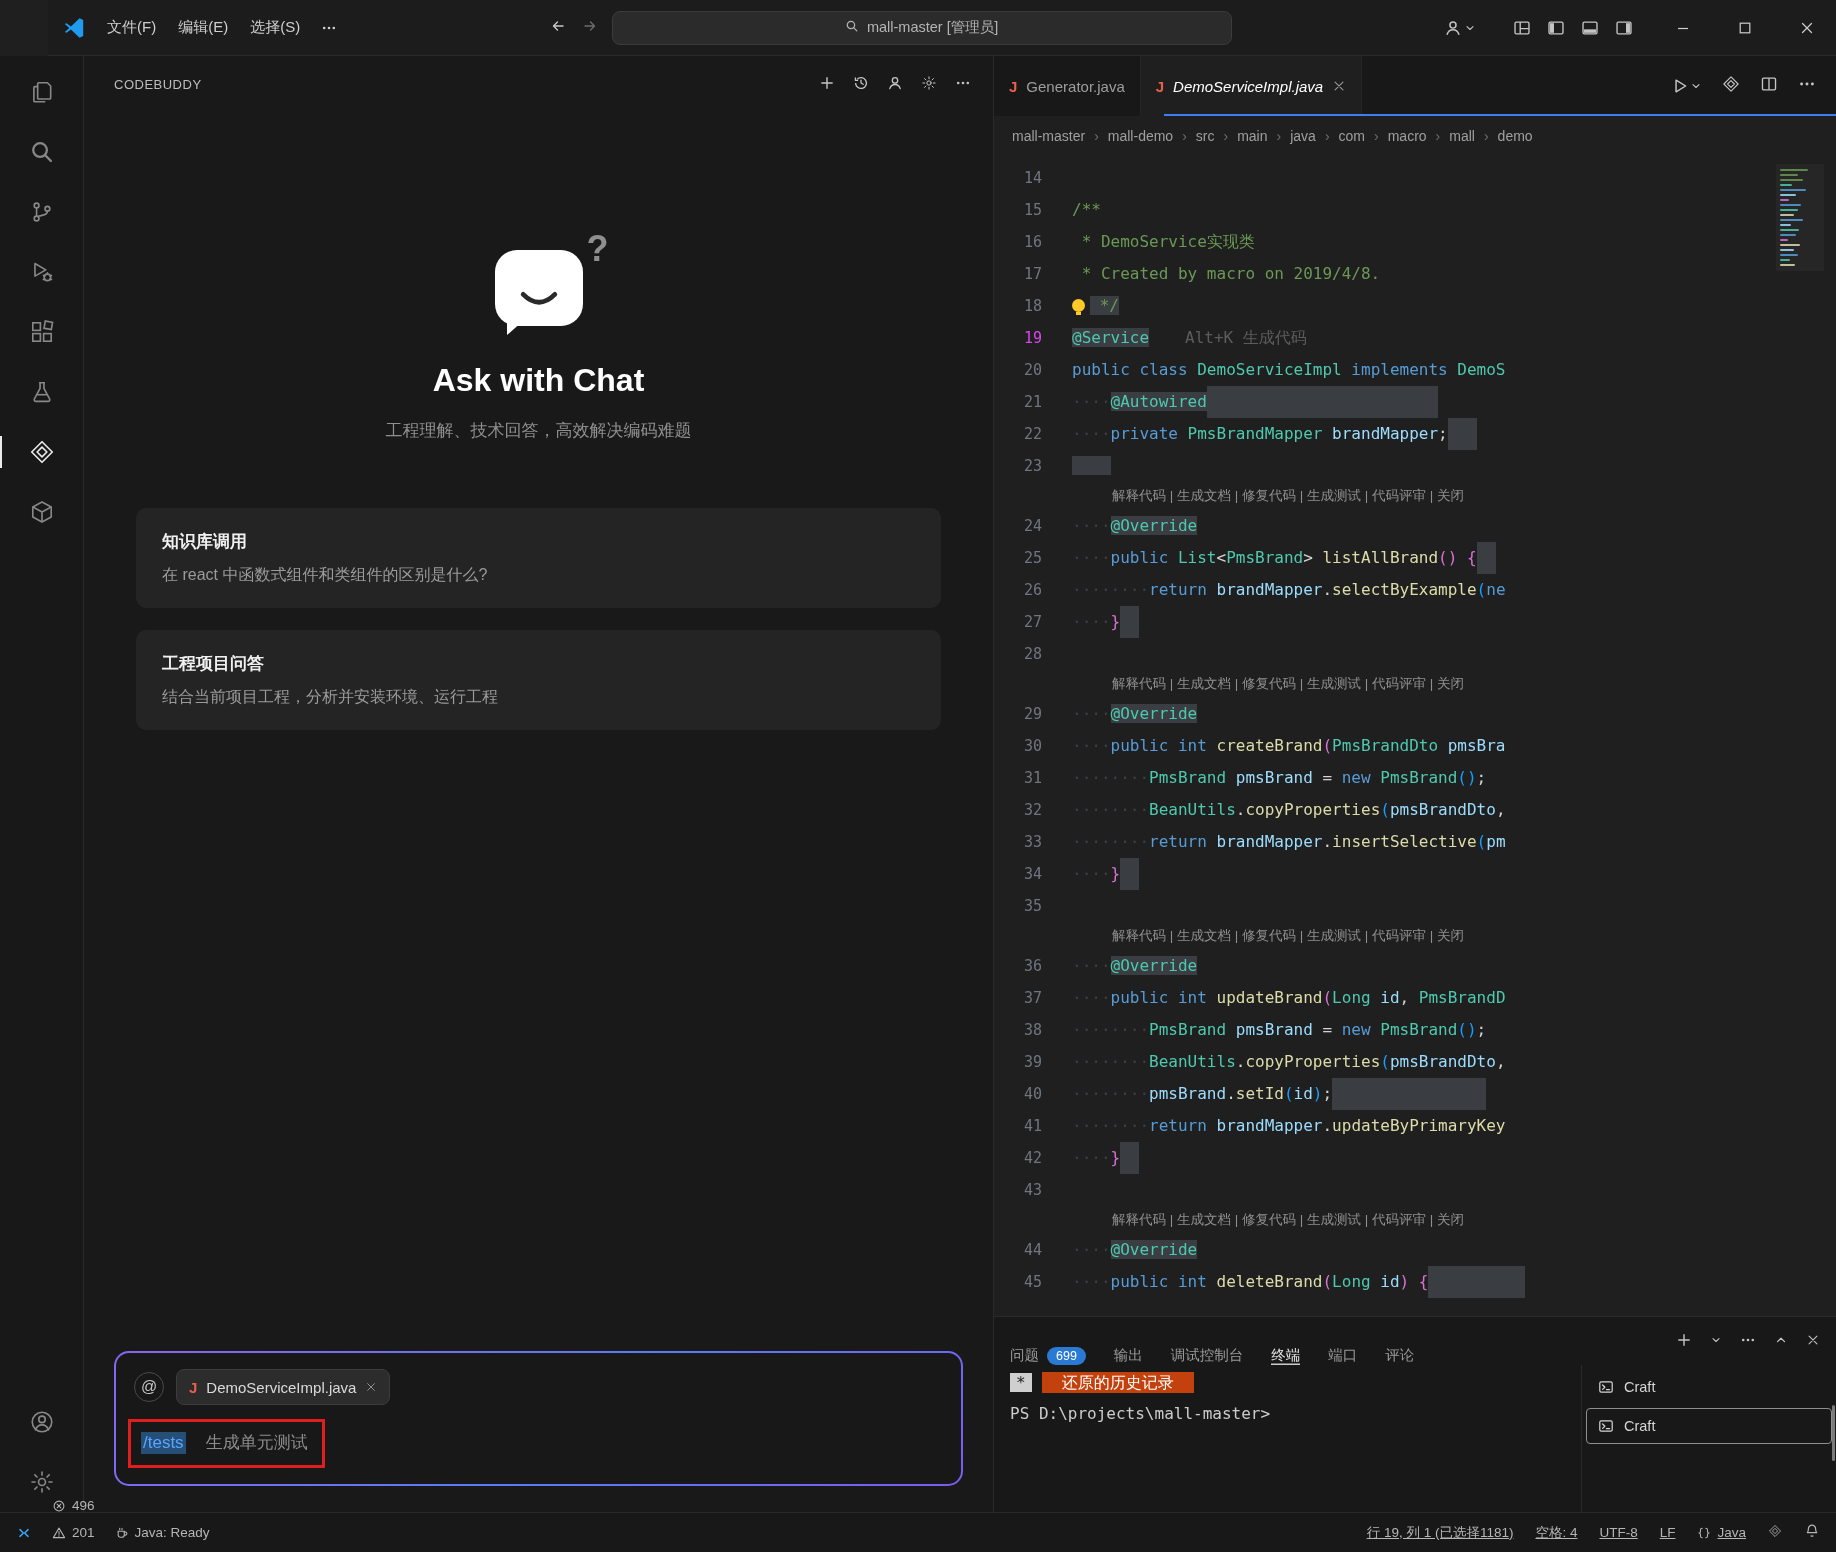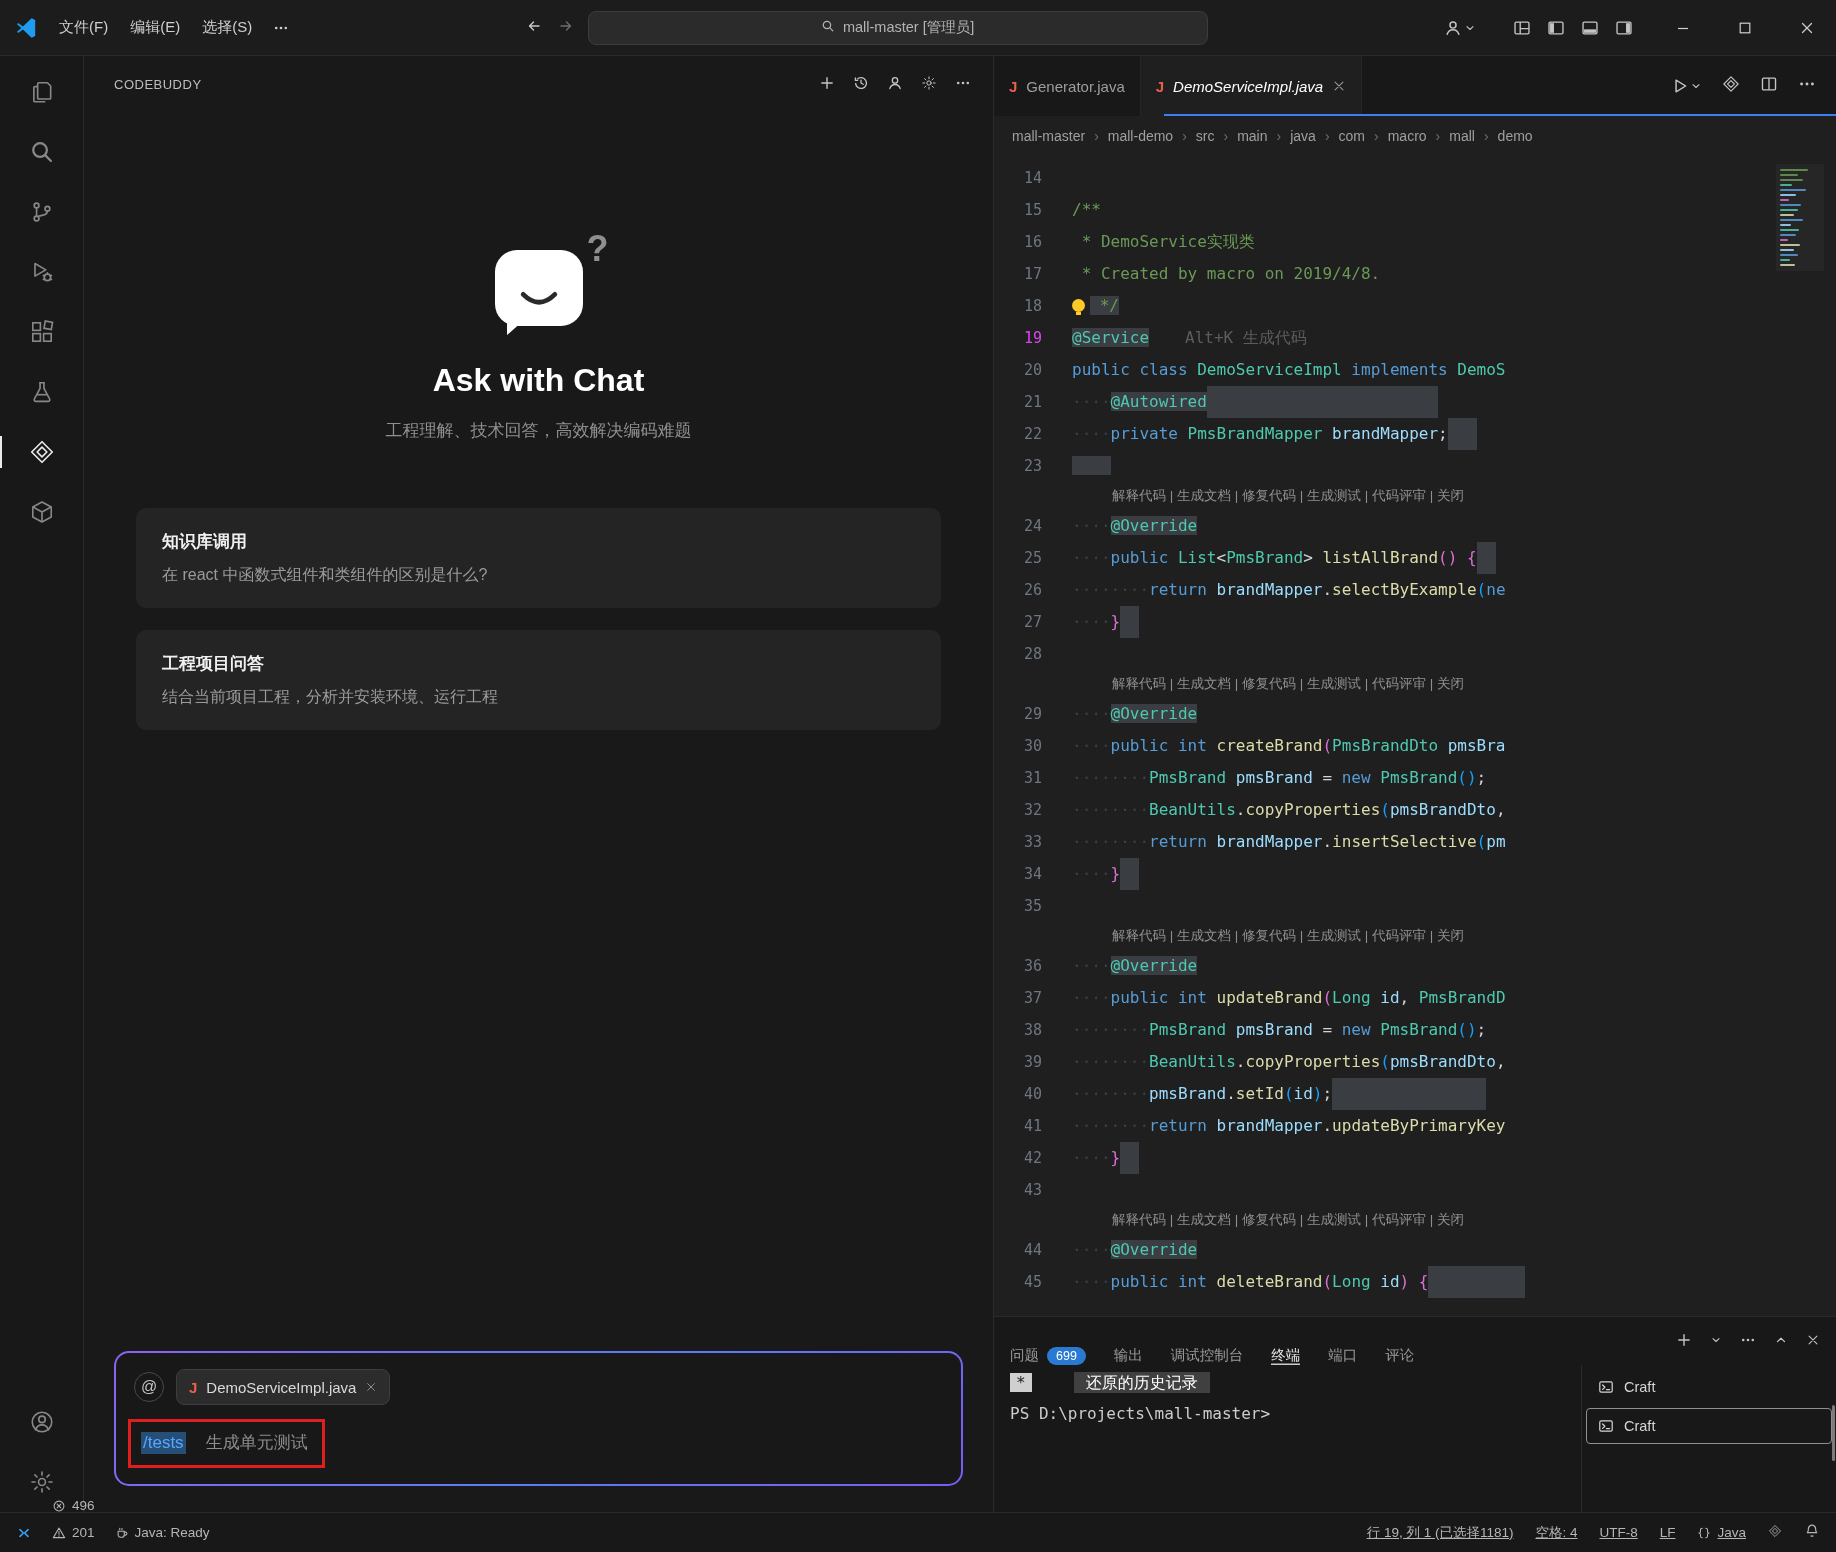--- a/index.html
+++ b/index.html
@@ -8,21 +8,21 @@
     font-family:"Liberation Sans","DejaVu Sans",sans-serif; }
   .app { width:100%; height:100%; display:flex; flex-direction:column; }
 
   
   .ic12{width:12px;height:12px}.ic14{width:14px;height:14px}.ic16{width:16px;height:16px}
   .ic18{width:18px;height:18px}.ic24{width:24px;height:24px}
   .ic26{width:26px;height:26px}
 
   
   .titlebar { height:56px; background:#1c1c1c; border-bottom:1px solid #2a2a2a;
-    display:flex; align-items:center; padding-left:14px; flex:none; }
+    display:flex; align-items:center; padding-left:14px; flex:none;margin-left:48px; }
   .logo { margin-right:10px; display:flex; }
   .menu { font-size:15px; color:#cfcfcf; padding:6px 11px; border-radius:6px; }
   .menu-more { color:#cfcfcf; padding:6px 10px; display:flex; align-items:center; }
   .title-center { flex:1; display:flex; align-items:center; justify-content:center; gap:14px; min-width:0; }
   .nav-arrows { display:flex; gap:16px; align-items:center; color:#c8c8c8; }
   .nav-arrows .fwd { color:#6d6d6d; }
   .search-box { width:620px; height:34px; background:#2b2b2b; border:1px solid #3c3c3c;
     border-radius:8px; display:flex; align-items:center; justify-content:center; gap:8px;
     color:#b4b4b4; font-size:14.5px; }
   .title-right { display:flex; align-items:center; gap:4px; height:100%; }
@@ -128,21 +128,21 @@
   .panel-tabs { height:48px; flex:none; display:flex; align-items:center; gap:28px;
     padding:0 16px; font-size:14.5px; color:#9a9a9a; }
   .panel-tab { display:flex; align-items:flex-end; gap:8px; height:100%; }
   .panel-tab.active { color:#e7e7e7; box-shadow:inset 0 -1.5px 0 #cccccc; }
   .badge { background:#2a7ad4; color:#ffffff; border-radius:11px; padding:2px 9px; font-size:12.5px; }
   .panel-actions { margin-left:auto; display:flex; align-items:center; gap:18px; color:#c5c5c5; }
   .panel-body { flex:1; display:flex; min-height:0; }
   .terminal { flex:1; padding:8px 16px; font-family:"DejaVu Sans Mono","Liberation Mono",monospace;
     font-size:16px; color:#cccccc; }
   .term-marker { background:#cfcfcf; color:#222222; padding:0 6px; margin-right:10px; }
-  .term-history { background:#404040; color:#ffffff; padding:1px 12px;margin-left:32px; }
+  .term-history { background:#c2410c; color:#ffffff; padding:1px 20px; }
   .term-prompt { margin-top:10px; }
   .term-list { width:255px; flex:none; border-left:1px solid #2a2a2a; padding:4px 4px; position:relative;
     display:flex; flex-direction:column; gap:3px; }
   .term-item { display:flex; align-items:center; gap:10px; height:36px; padding:0 12px;
     font-size:14.5px; color:#d6d6d6; }
   .term-item.focused { outline:1px solid #8f8f8f; outline-offset:-1px; border-radius:4px; }
   .term-scroll { position:absolute; right:1px; top:40px; width:3px; height:56px; background:#7b7b7b; border-radius:2px; }
 
   
   .statusbar { height:40px; flex:none; background:#181818; border-top:1px solid #2a2a2a;

